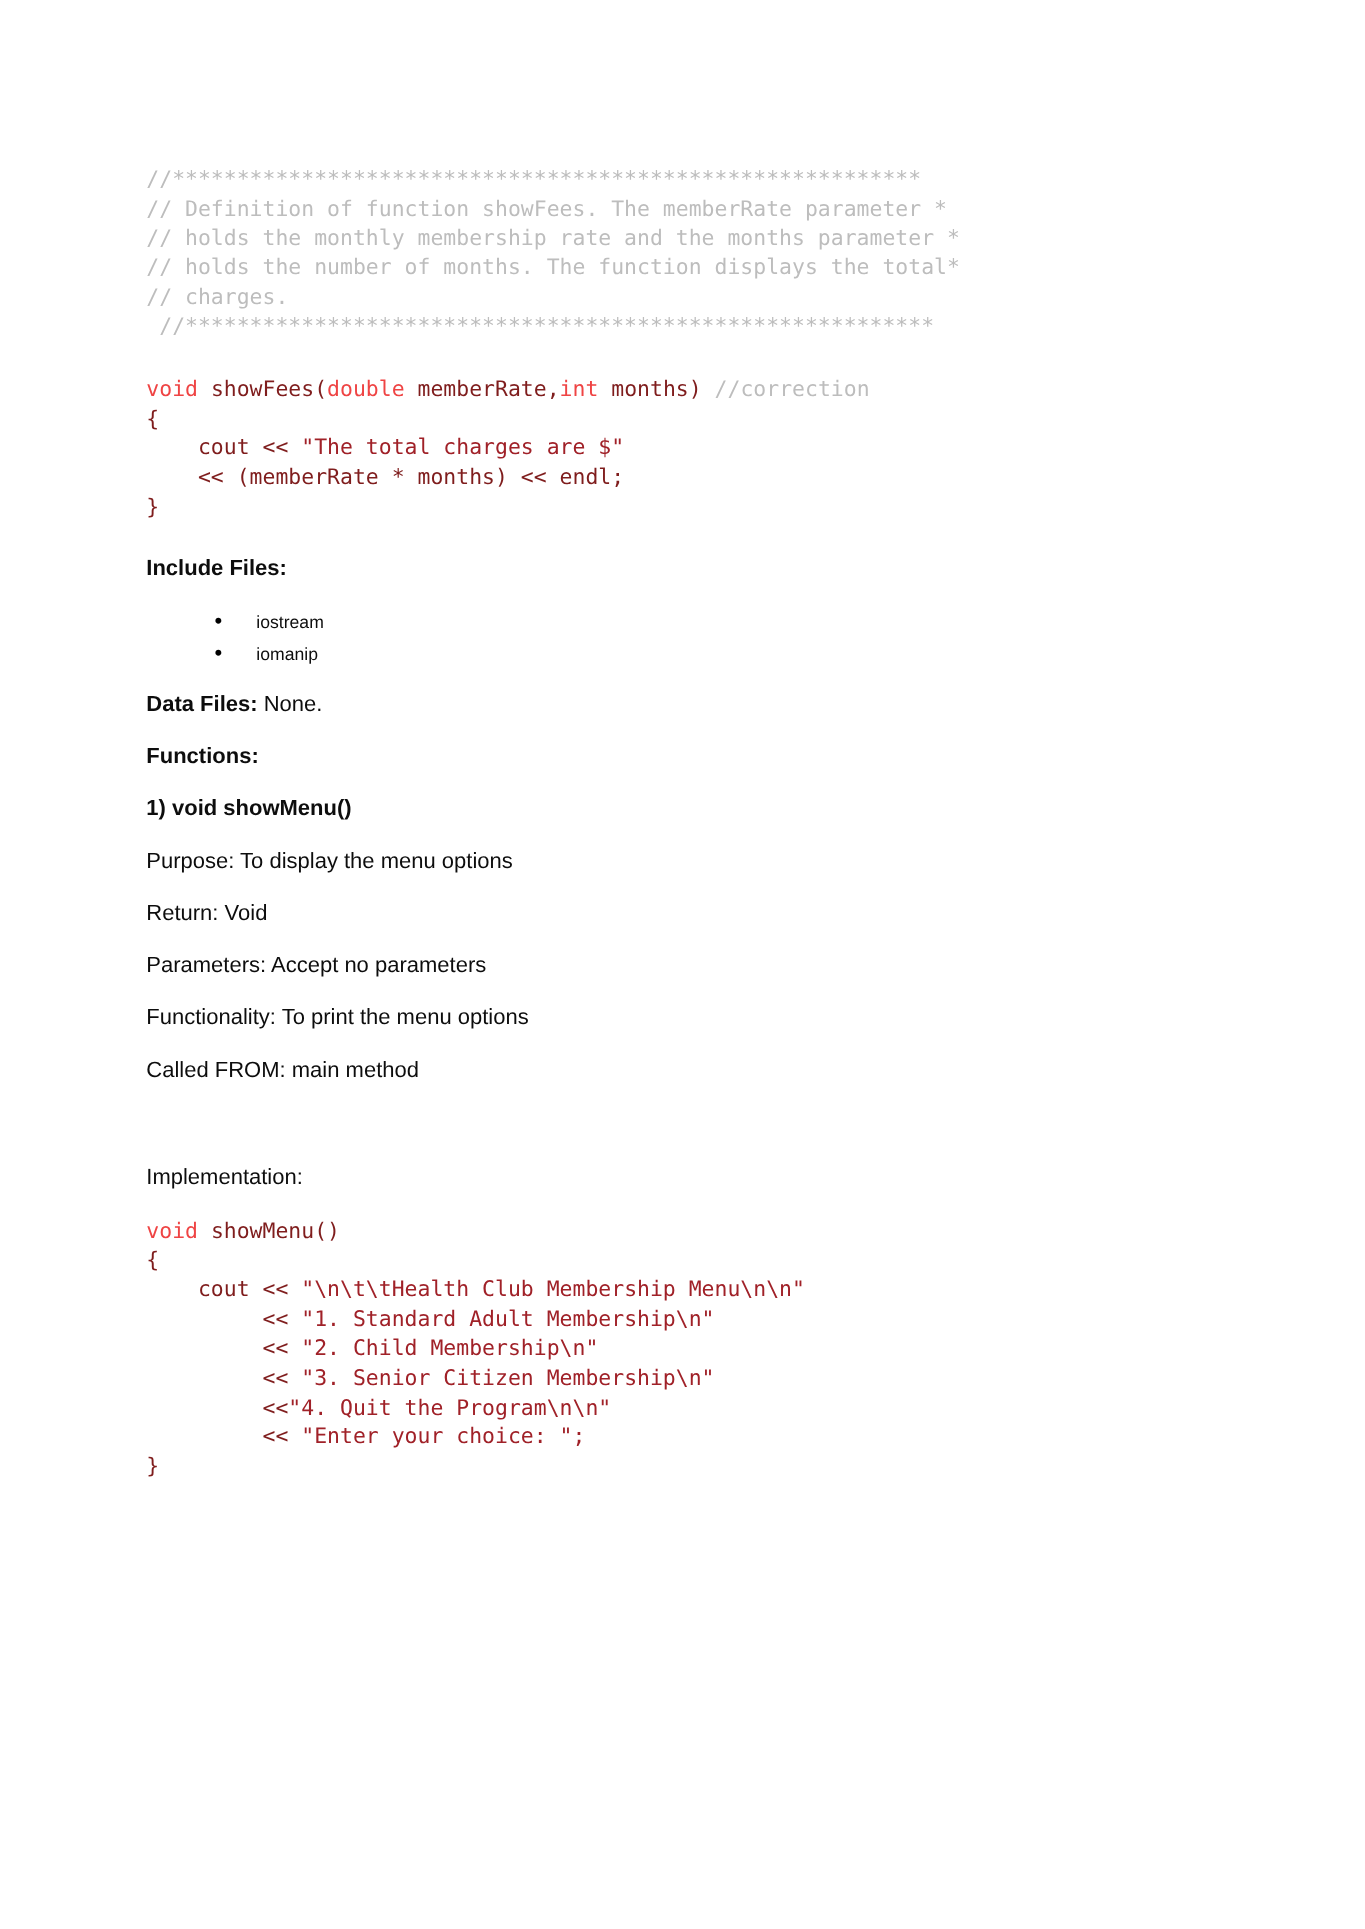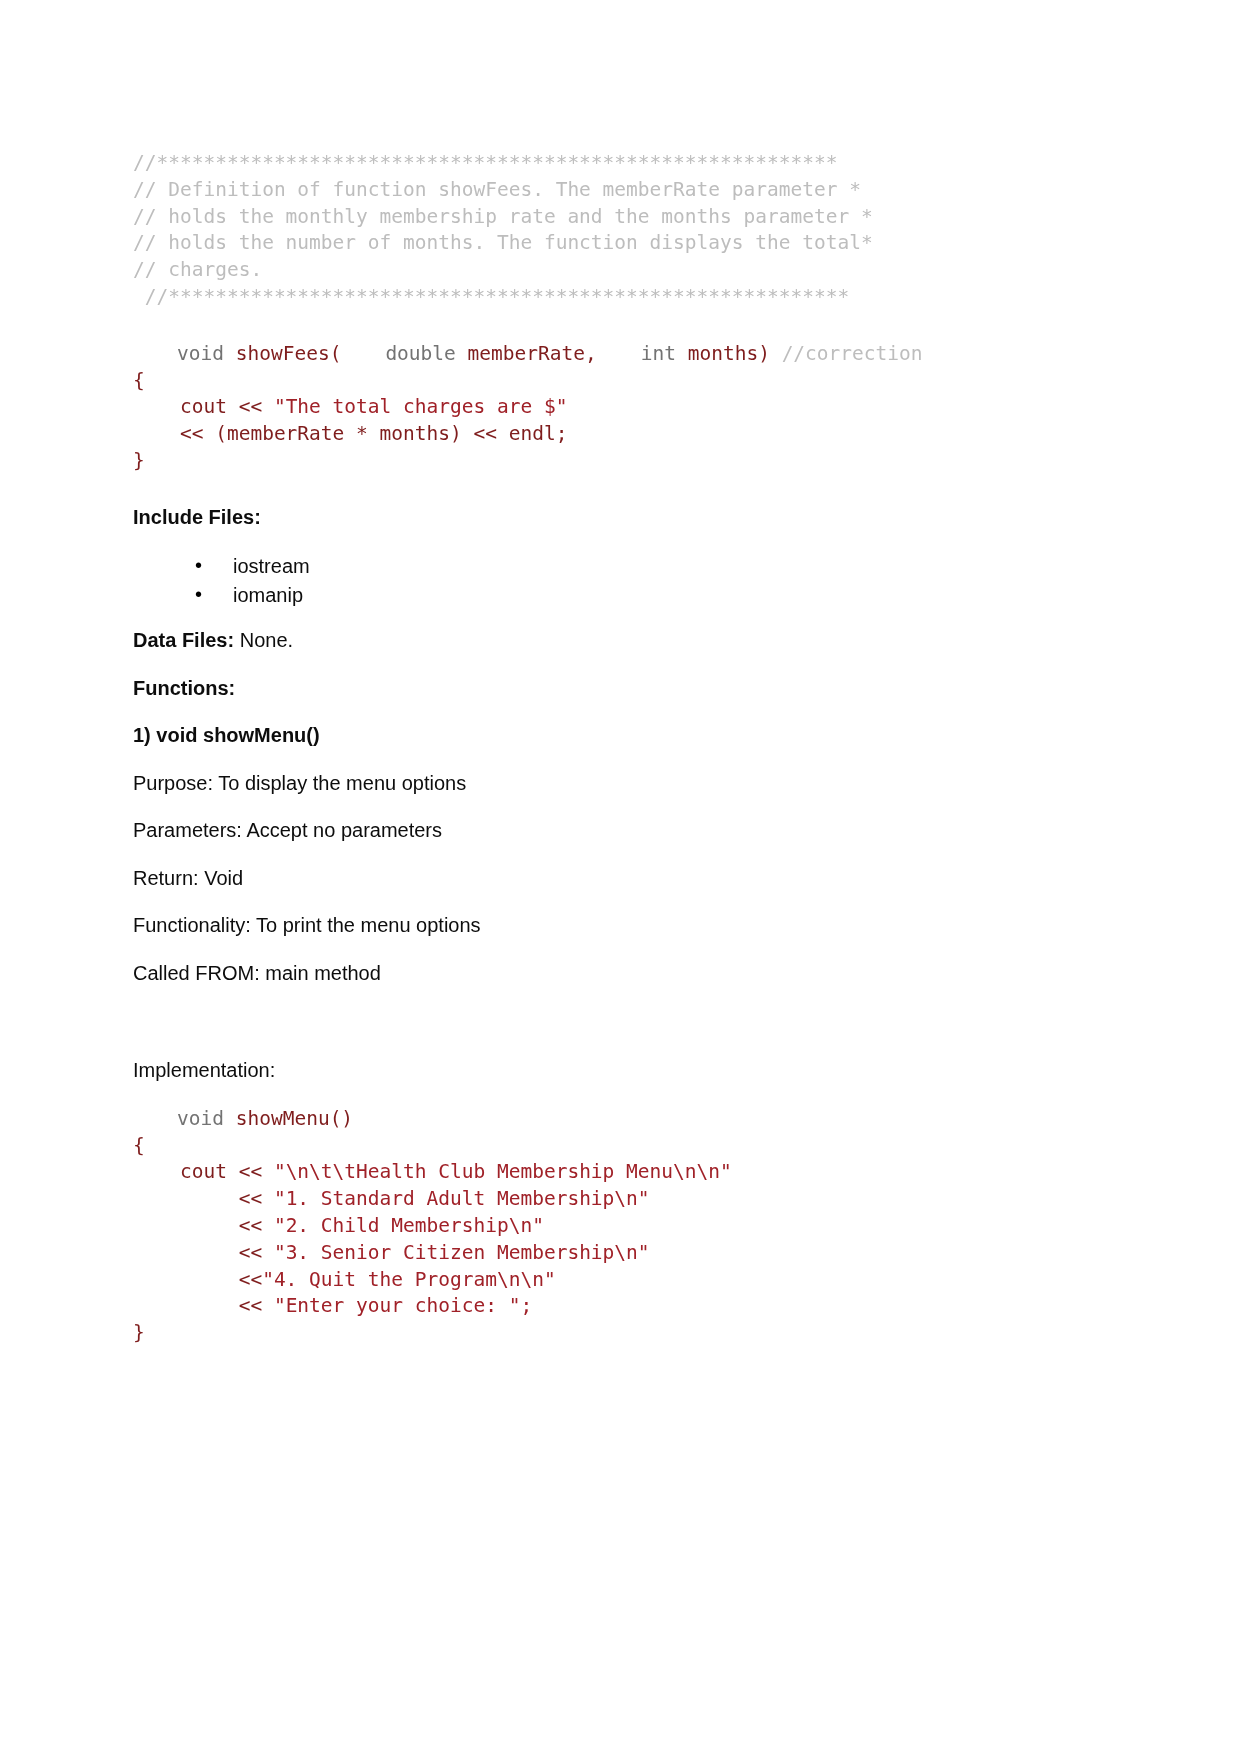--- a/index.html
+++ b/index.html
@@ -27,21 +27,21 @@
   .code {
     font-family: "DejaVu Sans Mono", "Liberation Mono", monospace;
     font-size: 19.5px;
     line-height: 26.8px;
     color: #000000;
     white-space: pre;
     margin: 0;
     letter-spacing: 0px;
   }
   .code .cmt   { color: #bdbdbd; }
-  .code .kw    { color: #737373; margin-left: 44px; }
+  .code .kw    { color: #ef4444; }
   .code .str   { color: #a02128; }
   .code .plain { color: #7f1d1d; }
 
   .code-block { margin: 0; }
   .gap-md { height: 30px; }
 
   
   .para {
     font-family: "Liberation Sans", "DejaVu Sans", sans-serif;
     font-size: 20px;
@@ -56,21 +56,21 @@
   .para .lbl {
     font-weight: 700;
   }
   .bullets {
     margin: 0 0 18px 0;
     padding: 0 0 0 62px;
     list-style: none;
   }
   .bullets li {
     font-family: "Liberation Sans", "DejaVu Sans", sans-serif;
-    font-size: 20px;
+    font-size: 16px;
     line-height: 29px;
     color: #0d0d0d;
     position: relative;
     padding-left: 38px;
   }
   .bullets li::before {
     content: "\2022";
     position: absolute;
     left: 0;
     top: -1px;
@@ -111,22 +111,22 @@
       <li>iomanip</li>
     </ul>
 
     <p class="para"><span class="lbl">Data Files:</span><span> None.</span></p>
 
     <p class="para bold">Functions:</p>
 
     <p class="para bold">1) void showMenu()</p>
 
     <p class="para">Purpose: To display the menu options</p>
+    <p class="para">Return: Void</p>
     <p class="para">Parameters: Accept no parameters</p>
-    <p class="para">Return: Void</p>
     <p class="para">Functionality: To print the menu options</p>
     <p class="para">Called FROM: main method</p>
 
     <div class="spacer-para"></div>
 
     <p class="para">Implementation:</p>
 
     <div class="code code-block"><span class="kw">void</span><span class="plain"> showMenu()</span>
 <span class="plain">{</span>
 <span class="plain">    cout &lt;&lt; </span><span class="str">"\n\t\tHealth Club Membership Menu\n\n"</span>

